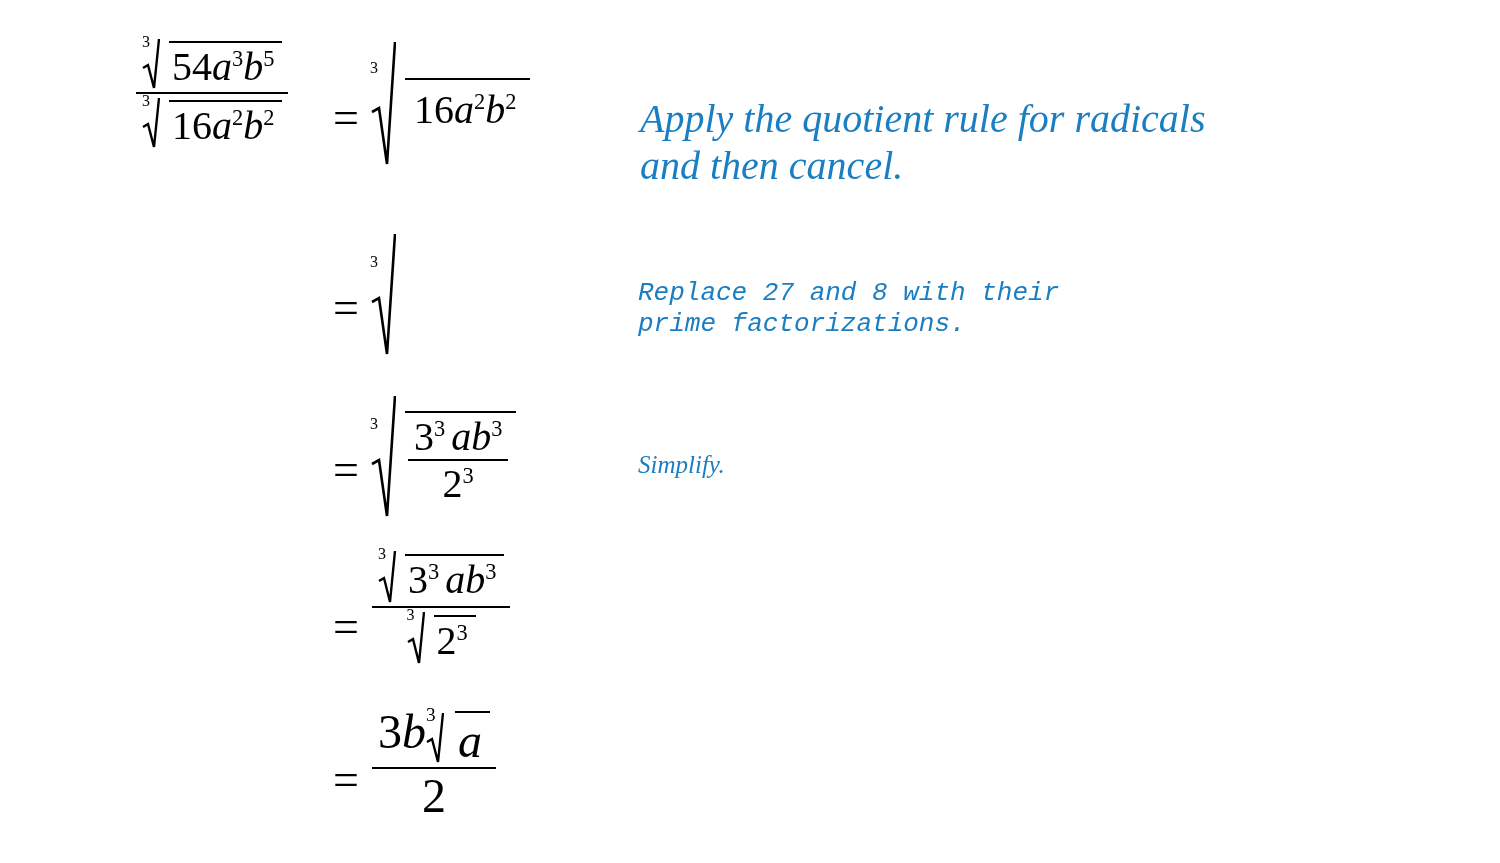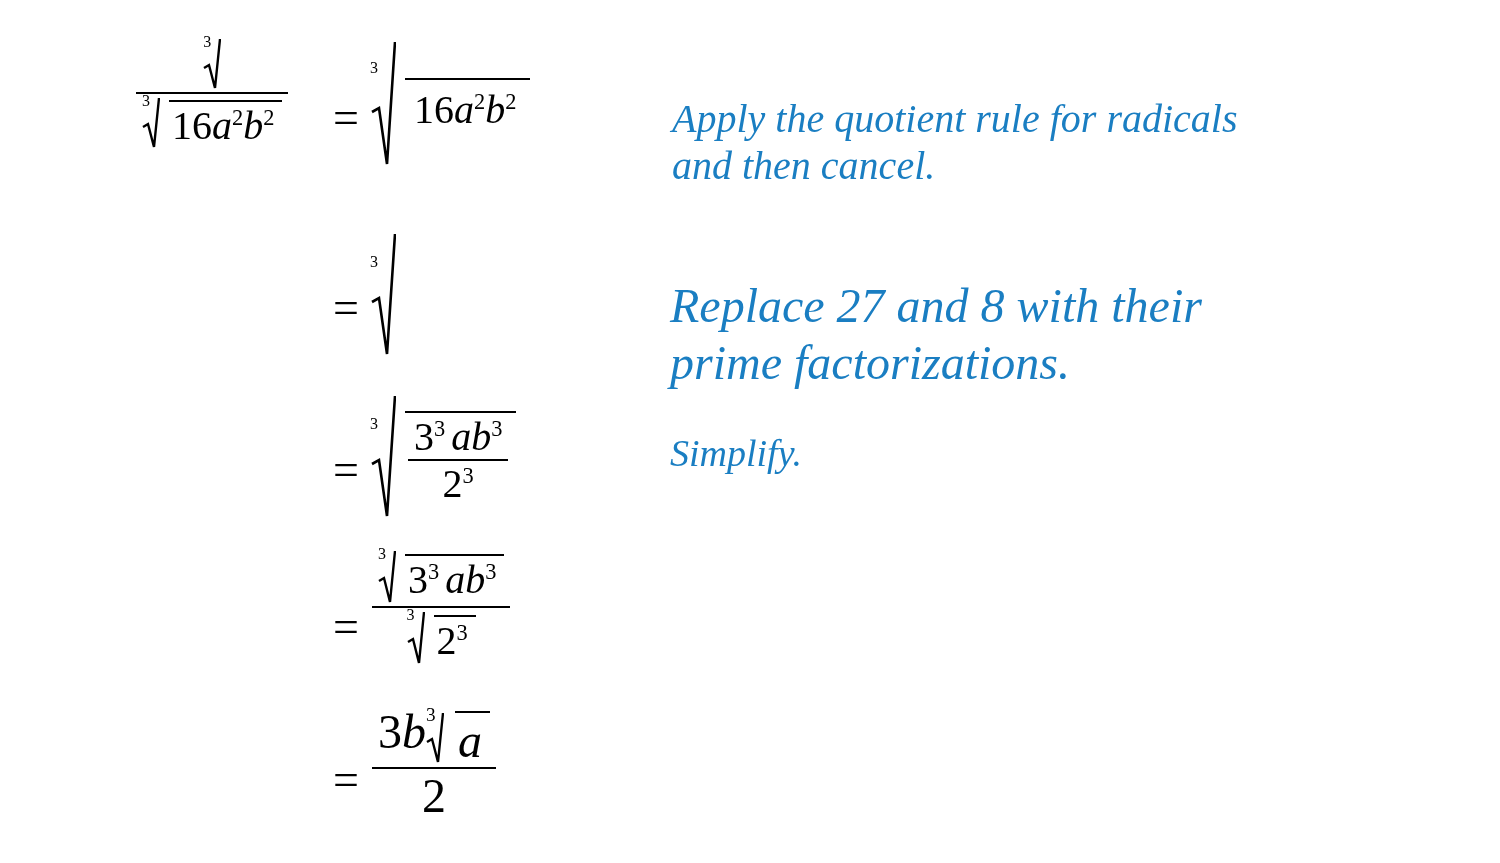--- a/index.html
+++ b/index.html
@@ -92,35 +92,37 @@
   }
 
   
   .note {
     position: absolute;
     font-family: "Liberation Serif", "DejaVu Serif", serif;
     font-style: italic;
     color: #1a7ec2;
     line-height: 1.18;
     white-space: pre-line;
-    margin-left: 32px;
   }
 </style>
 </head>
 <body>
 
 <div class="math" style="left:136px; top:38px; font-size:40px;">
   <span class="frac">
     <span class="num">
       <span class="radical">
         <span class="index" style="top:-4px;">3</span>
         <span class="sign">
           <svg width="18" height="52" viewBox="0 0 18 52" aria-hidden="true">
             <path d="M1 30 L6 27 L12 50 L17 1" fill="none" stroke="#000" stroke-width="2.4"></path>
           </svg>
+        </span>
+        <span class="body">
+          <span class="n">54</span><span class="v">a</span><sup class="ex">3</sup><span class="v">b</span><sup class="ex">5</sup>
         </span>
       </span>
     </span>
     <span class="den">
       <span class="radical">
         <span class="index" style="top:-4px;">3</span>
         <span class="sign">
           <svg width="18" height="52" viewBox="0 0 18 52" aria-hidden="true">
             <path d="M1 30 L6 27 L12 50 L17 1" fill="none" stroke="#000" stroke-width="2.4"></path>
           </svg>
@@ -241,16 +243,16 @@
     </span>
     <span class="den">
       <span class="n">2</span>
     </span>
   </span>
 </div>
 
 <div class="note" style="left:640px; top:95px; font-size:40px;">Apply the quotient rule for radicals
 and then cancel.</div>
 
-<div class="note" style="left:638px; top:278px; font-size:48px;">Replace 27 and 8 with their
+<div class="note" style="left:638px; top:278px; font-size:26px;font-family:Liberation Mono, monospace;">Replace 27 and 8 with their
 prime factorizations.</div>
 
-<div class="note" style="left:638px; top:431px; font-size:38px;">Simplify.</div>
+<div class="note" style="left:638px; top:450px; font-size:25px;">Simplify.</div>
 
 </body></html>

